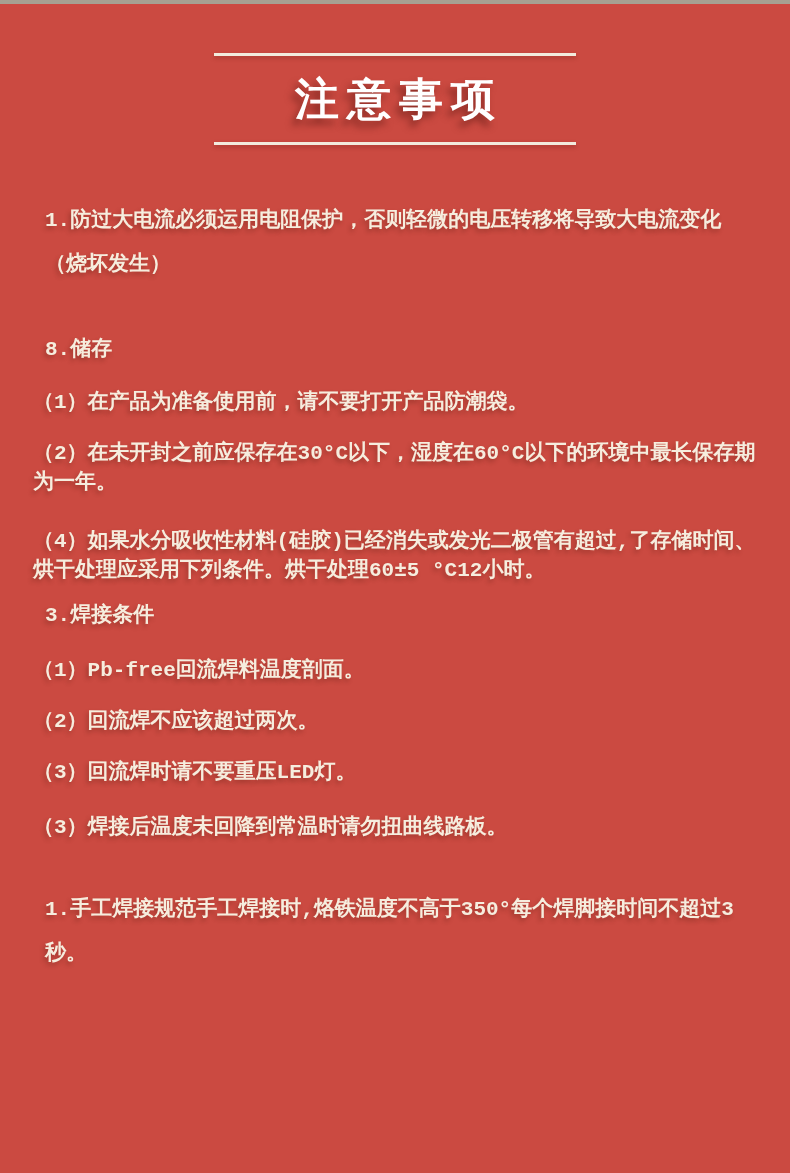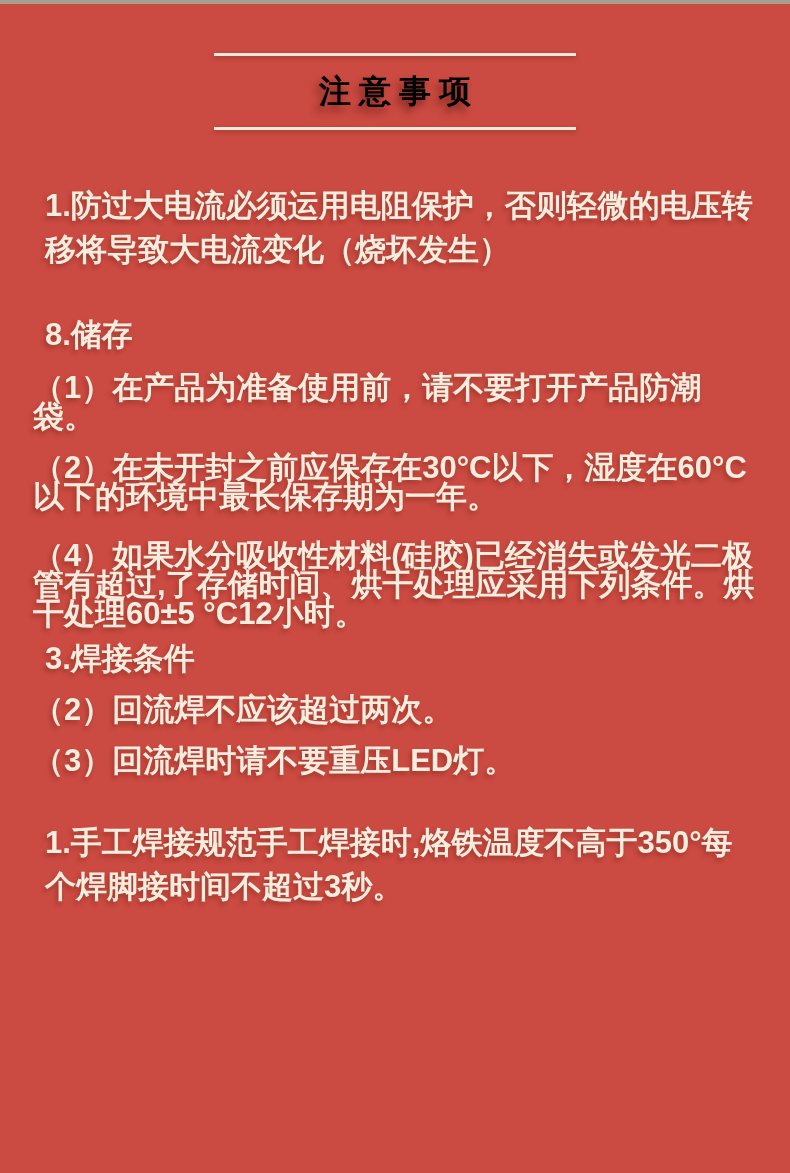--- a/index.html
+++ b/index.html
@@ -21,36 +21,37 @@
     width: 362px;
     margin: 49px auto 0 auto;
     text-align: center;
   }
   .rule {
     height: 3px;
     background: #f2ebdd;
     box-shadow: 0 2px 4px rgba(95, 25, 18, 0.35);
   }
   .page-title {
-    font-size: 32px;
+    font-size: 44px;
     font-weight: bold;
-    color: #000000;
+    color: #ffffff;
     letter-spacing: 8px;
     padding-left: 8px; 
     margin: 14px 0 13px 0;
     text-shadow: -4px 6px 7px rgba(95, 25, 18, 0.6);
     white-space: nowrap;
   }
 
   .content {
     padding: 0 33px;
     color: #f6edde;
     font-weight: bold;
-    font-size: 31px;
+    font-size: 21px;
     text-shadow: -2px 3px 4px rgba(110, 35, 25, 0.45);
+    font-family: Liberation Mono, monospace;
   }
   .loose { line-height: 44px; }
   .tight { line-height: 29px; }
   .indent { padding-left: 12px; }
 
   .para-overcurrent   { margin-top: 54px; }
   .heading-storage    { margin-top: 48px; }
   .item-storage-0     { margin-top: 24px; }
   .item-storage-1     { margin-top: 22px; }
   .item-storage-2     { margin-top: 26px; }
@@ -81,21 +82,23 @@
 
   <p class="tight item-storage-0">（1）在产品为准备使用前，请不要打开产品防潮袋。</p>
 
   <p class="tight item-storage-1">（2）在未开封之前应保存在30°C以下，湿度在60°C以下的环境中最长保存期为一年。</p>
 
 
   <p class="tight item-storage-3">（4）如果水分吸收性材料(硅胶)已经消失或发光二极管有超过,了存储时间、烘干处理应采用下列条件。烘干处理60±5 °C12小时。</p>
 
   <p class="tight indent heading-soldering">3.焊接条件</p>
 
+  <p class="tight item-soldering-0">（1）Pb-free回流焊料温度剖面。</p>
 
   <p class="tight item-soldering-1">（2）回流焊不应该超过两次。</p>
 
   <p class="tight item-soldering-2">（3）回流焊时请不要重压LED灯。</p>
 
+  <p class="tight item-soldering-3">（3）焊接后温度未回降到常温时请勿扭曲线路板。</p>
 
   <p class="loose indent para-hand-solder">1.手工焊接规范手工焊接时,烙铁温度不高于350°每个焊脚接时间不超过3秒。</p>
 
 </main>
 
 </body></html>

